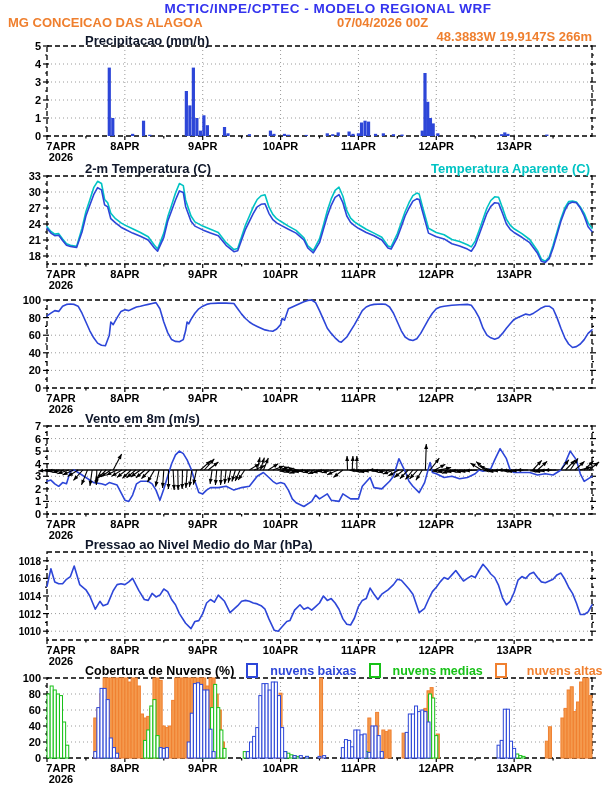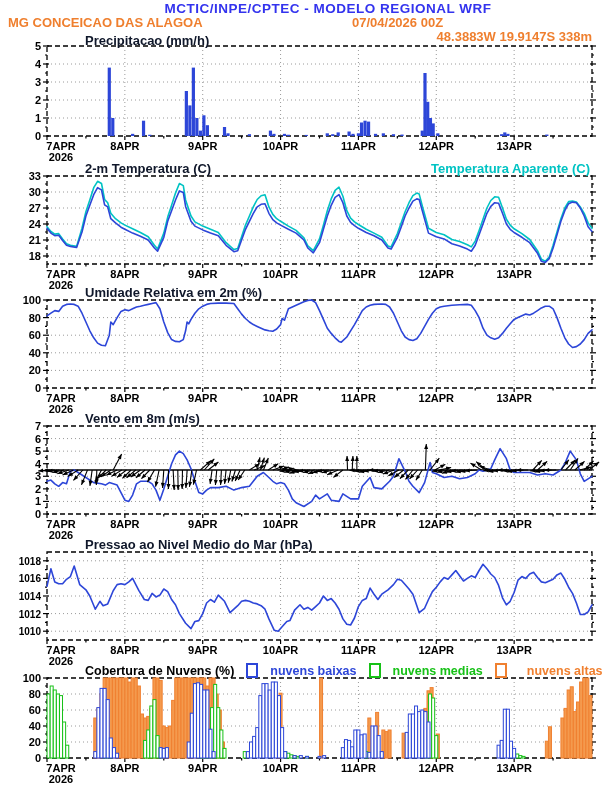--- a/index.html
+++ b/index.html
@@ -3,21 +3,21 @@
 <meta charset="utf-8">
 <style>
   html,body{margin:0;padding:0;background:#fff;}
   .page{position:relative;width:612px;height:792px;background:#fff;overflow:hidden;
         font-family:"Liberation Sans",sans-serif;}
   #plot{position:absolute;left:0;top:0;}
   .hdr1{position:absolute;top:1px;left:0;right:0;padding-left:44px;text-align:center;
         font-size:13.5px;font-weight:bold;letter-spacing:.5px;color:#3333ee;white-space:pre;}
   .hdr2{position:absolute;top:15px;left:0;width:612px;font-size:13px;font-weight:bold;color:#ef7f2e;}
   .hdr2 .station{position:absolute;left:8px;white-space:pre;}
-  .hdr2 .run{position:absolute;left:337px;white-space:pre;margin-left:15px;}
+  .hdr2 .run{position:absolute;left:337px;white-space:pre;}
   .hdr3{position:absolute;top:29px;left:300px;width:292px;text-align:right;
         font-size:13px;font-weight:bold;color:#ef7f2e;white-space:pre;}
   .ptitle{position:absolute;left:85px;font-size:13px;font-weight:bold;color:#0f172a;white-space:pre;}
   .ptitle.cyan{left:auto;right:22px;color:#00c3c3;}
   .p6row{position:absolute;left:85px;top:663px;display:flex;align-items:center;gap:12px;
          font-size:12.5px;font-weight:bold;white-space:pre;}
   .lgsq{display:inline-block;width:8px;height:11px;background:#fff;border:2px solid;}
   .sq0{border-color:#2d46d8;} .sq1{border-color:#17c117;} .sq2{border-color:#f08030;}
   .lg0{color:#2d46d8;} .lg1{color:#17c117;} .lg2{color:#f08030;margin-left:8px;}
   .grid{stroke:#9a9a9a;stroke-width:1;stroke-dasharray:1 3;fill:none;}
@@ -908,26 +908,25 @@
       <rect x="503.30000000000007" y="709.2" width="3" height="48.799999999999955" fill="#ffffff" stroke="#2d46d8" stroke-width="1"></rect>
       <rect x="506.4142857142857" y="709.2" width="3" height="48.799999999999955" fill="#ffffff" stroke="#2d46d8" stroke-width="1"></rect>
       <rect x="509.5285714285715" y="741.2" width="3" height="16.799999999999955" fill="#ffffff" stroke="#2d46d8" stroke-width="1"></rect>
       <rect x="512.6428571428571" y="748.4" width="3" height="9.600000000000023" fill="#ffffff" stroke="#2d46d8" stroke-width="1"></rect>
     </svg>
   <div class="hdr1">MCTIC/INPE/CPTEC - MODELO REGIONAL WRF</div>
   <div class="hdr2">
     <span class="station">MG CONCEICAO DAS ALAGOA</span>
     <span class="run">07/04/2026 00Z</span>
   </div>
-  <div class="hdr3">48.3883W 19.9147S 338m</div>
+  <div class="hdr3">48.3883W 19.9147S 266m</div>
 
   <div class="ptitle" style="top:33px">Precipitacao (mm/h)</div>
   <div class="ptitle" style="top:161px">2-m Temperatura (C)</div>
   <div class="ptitle cyan" style="top:161px">Temperatura Aparente (C)</div>
-  <div class="ptitle" style="top:285px">Umidade Relativa em 2m (%)</div>
   <div class="ptitle" style="top:411px">Vento em 8m (m/s)</div>
   <div class="ptitle" style="top:537px">Pressao ao Nivel Medio do Mar (hPa)</div>
 
   <div class="p6row">
     <span>Cobertura de Nuvens (%)</span>
     <span class="lgsq sq0"></span>
     <span class="lg0">nuvens baixas</span>
     <span class="lgsq sq1"></span>
     <span class="lg1">nuvens medias</span>
     <span class="lgsq sq2"></span>

